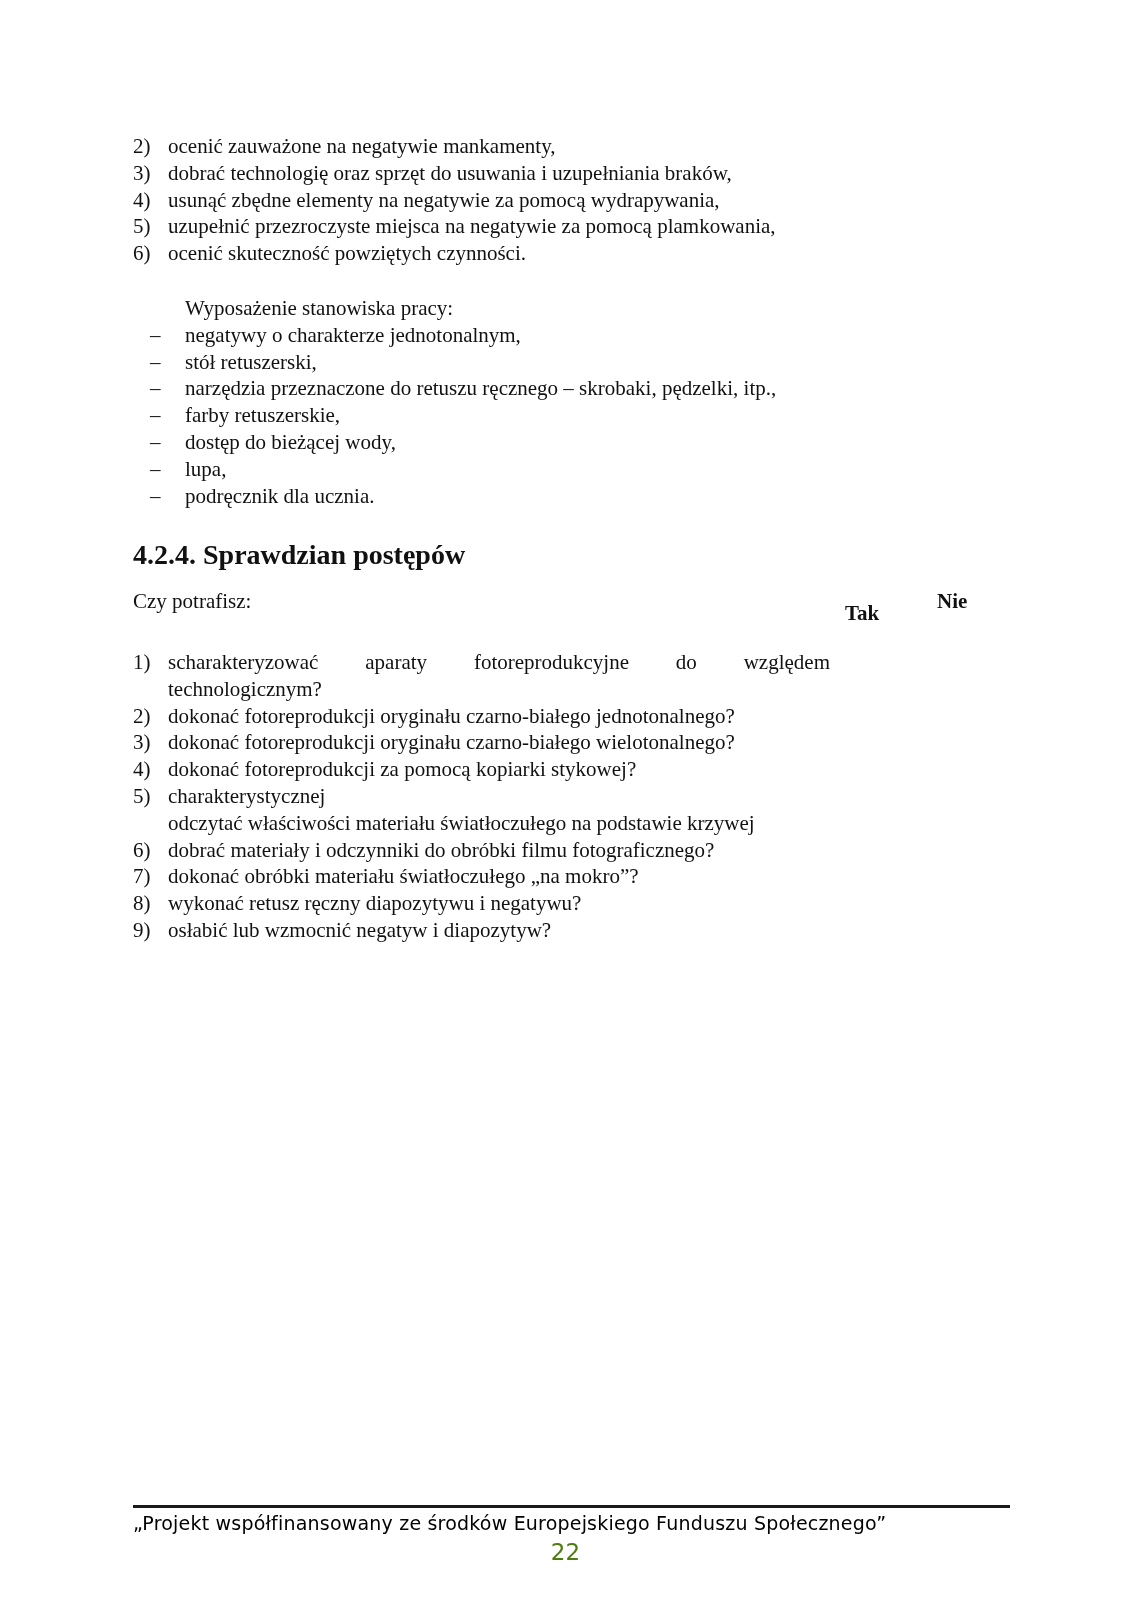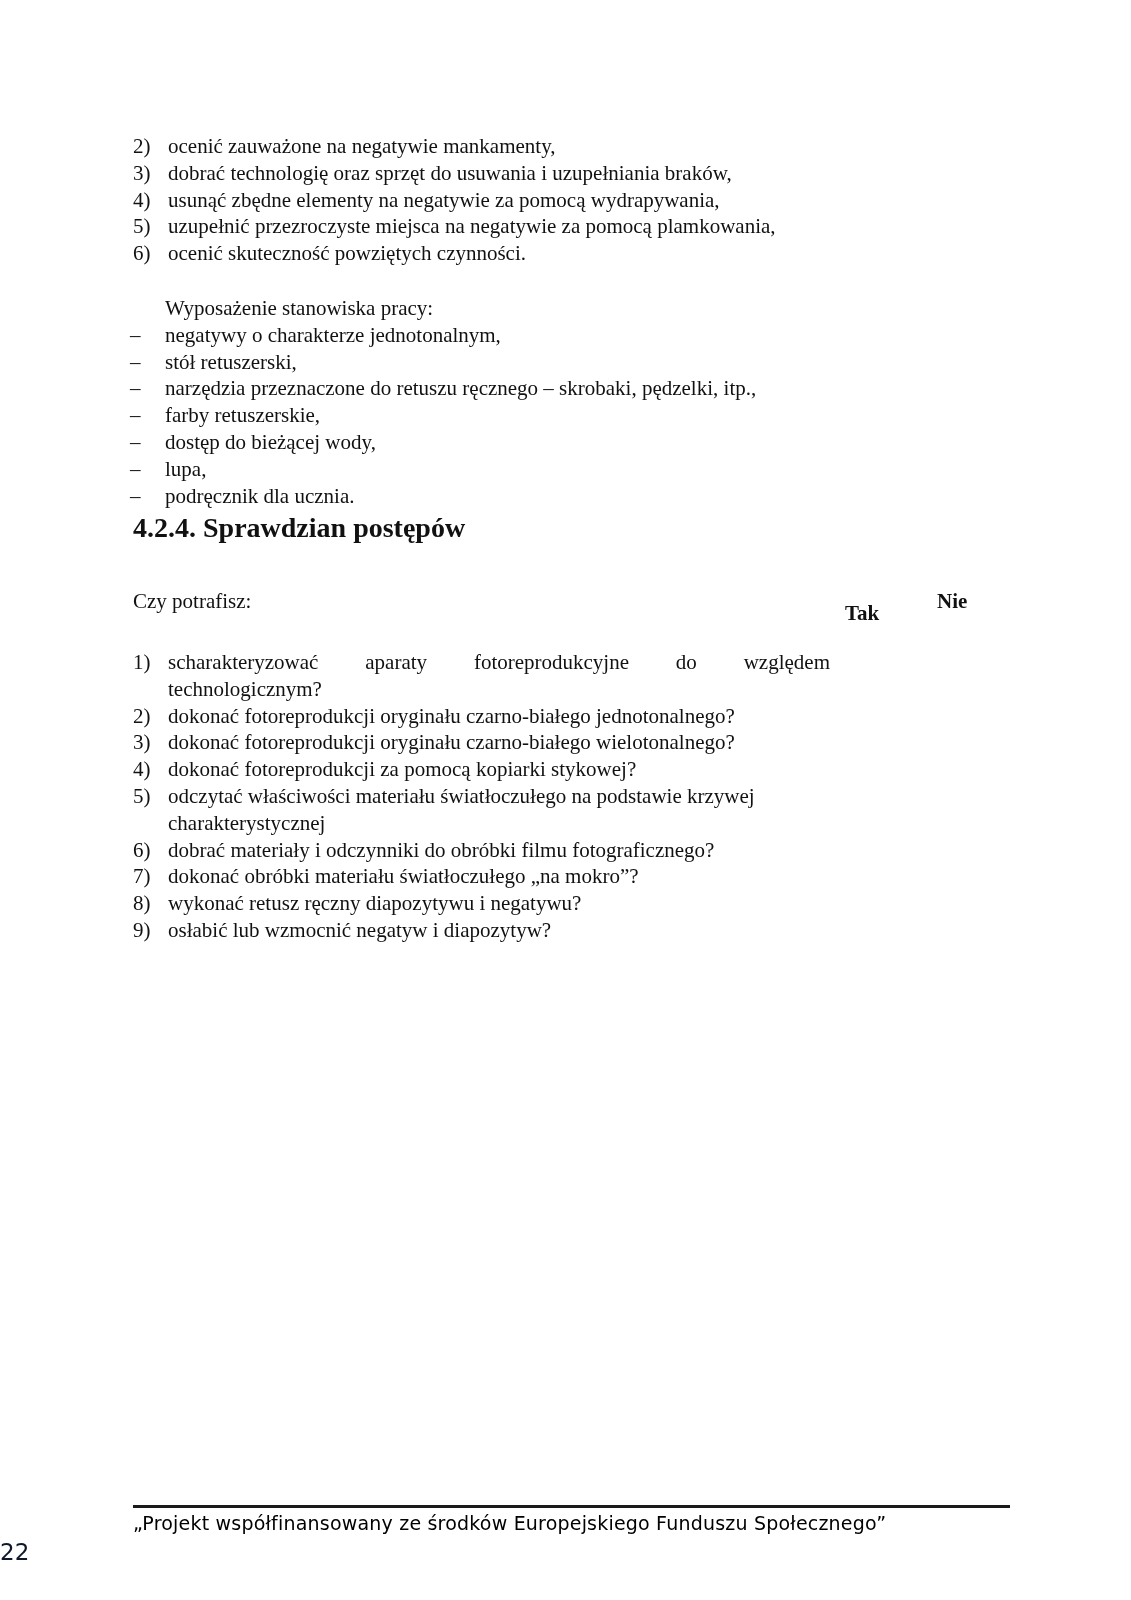--- a/index.html
+++ b/index.html
@@ -47,24 +47,25 @@
     font-size: 19px;
     line-height: 24px;
     letter-spacing: 0.2px;
     color: #000000;
   }
   .page-number {
     position: absolute;
     left: 0;
     top: 1539px;
     width: 1131px;
+    text-align: center;
     font-family: "DejaVu Sans", sans-serif;
     font-size: 23px;
     line-height: 26px;
-    color: #0f172a;
+    color: #4d7c0f;
   }
 </style>
 </head>
 <body>
 
 <div class="page">
 
   <div class="abs" style="left:133px; top:133px;">
     <div class="li">
       <span class="n">2)</span>
@@ -81,21 +82,21 @@
     <div class="li">
       <span class="n">5)</span>
       <span class="t">uzupełnić przezroczyste miejsca na negatywie za pomocą plamkowania,</span>
     </div>
     <div class="li">
       <span class="n">6)</span>
       <span class="t">ocenić skuteczność powziętych czynności.</span>
     </div>
   </div>
 
-  <div class="abs" style="left:130px; top:295px;">
+  <div class="abs" style="left:150px; top:295px;">
     <div class="intro-indent">Wyposażenie stanowiska pracy:</div>
     <div class="li">
       <span class="n">–</span>
       <span class="t">negatywy o charakterze jednotonalnym,</span>
     </div>
     <div class="li">
       <span class="n">–</span>
       <span class="t">stół retuszerski,</span>
     </div>
     <div class="li">
@@ -113,21 +114,21 @@
     <div class="li">
       <span class="n">–</span>
       <span class="t">lupa,</span>
     </div>
     <div class="li">
       <span class="n">–</span>
       <span class="t">podręcznik dla ucznia.</span>
     </div>
   </div>
 
-  <h2 class="abs heading" style="left:133px; top:512px;">4.2.4. Sprawdzian postępów</h2>
+  <h2 class="abs heading" style="left:133px; top:539px;">4.2.4. Sprawdzian postępów</h2>
 
   <div class="abs czy-row" style="left:133px; top:588px;">
     <span class="bold">Czy potrafisz:</span>
     <span class="col-tak">Tak</span>
     <span class="col-nie">Nie</span>
   </div>
 
   <div class="abs" style="left:133px; top:649px;">
     <div class="li">
       <span class="n">1)</span>
@@ -144,22 +145,22 @@
       <span class="n">3)</span>
       <span class="t">dokonać fotoreprodukcji oryginału czarno-białego wielotonalnego?</span>
     </div>
     <div class="li">
       <span class="n">4)</span>
       <span class="t">dokonać fotoreprodukcji za pomocą kopiarki stykowej?</span>
     </div>
     <div class="li">
       <span class="n">5)</span>
       <span class="t">
+        <div>charakterystycznej</div>
         <div>odczytać właściwości materiału światłoczułego na podstawie krzywej</div>
-        <div>charakterystycznej</div>
       </span>
     </div>
     <div class="li">
       <span class="n">6)</span>
       <span class="t">dobrać materiały i odczynniki do obróbki filmu fotograficznego?</span>
     </div>
     <div class="li">
       <span class="n">7)</span>
       <span class="t">dokonać obróbki materiału światłoczułego „na mokro”?</span>
     </div>

